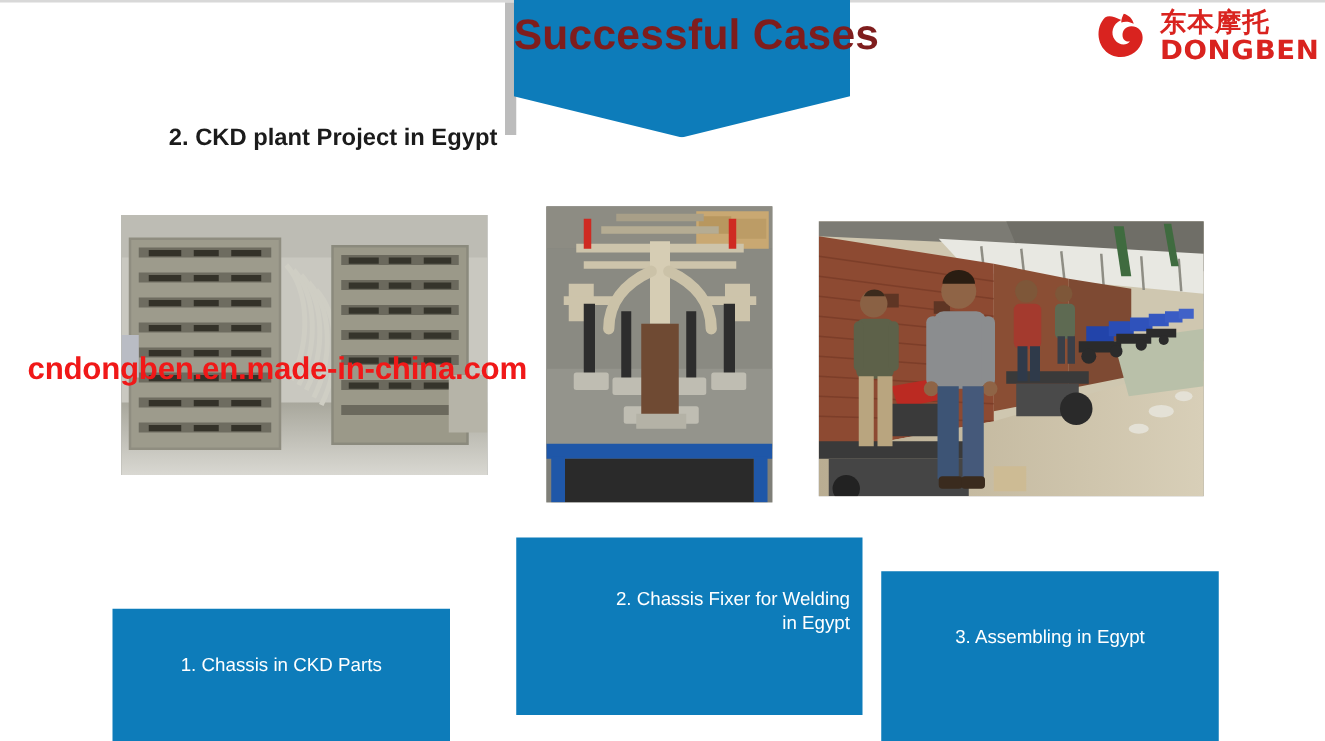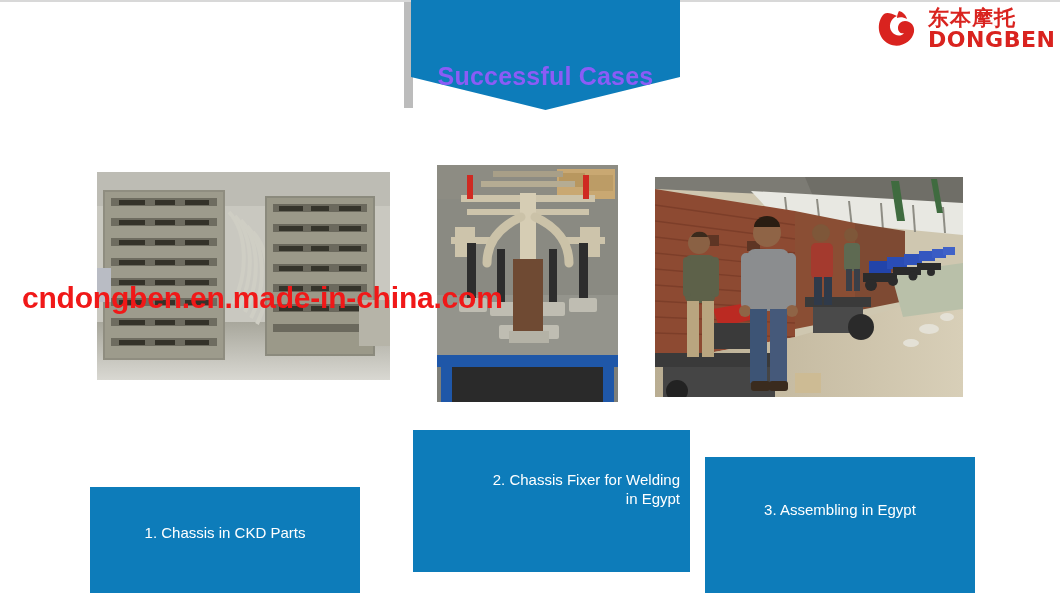--- a/index.html
+++ b/index.html
@@ -44,26 +44,25 @@
     background: #0d7cba;
     -webkit-clip-path: polygon(0% 0%, 100% 0%, 100% 70%, 50% 100%, 0% 70%);
     clip-path: polygon(0% 0%, 100% 0%, 100% 70%, 50% 100%, 0% 70%);
   }
   .banner-title {
     position: absolute;
     left: 7px; top: 4px;
     width: 269px; height: 48px;
     line-height: 48px;
     text-align: center;
-    color: #8b5cf6;
-    font-size: 25px;
+    color: #7f1d1d;
+    font-size: 34px;
     font-weight: bold;
     letter-spacing: 0.2px;
     white-space: nowrap;
-    margin-top: 48px;
   }
 
   
   .logo {
     position: absolute;
     left: 876px; top: 6px;
     width: 178px; height: 46px;
     display: flex;
     align-items: center;
   }
@@ -118,21 +117,21 @@
   #photo-2 { left: 437px; top: 165px; width: 181px; height: 237px; }
   #photo-3 { left: 655px; top: 177px; width: 308px; height: 220px; }
   .photo svg { display: block; width: 100%; height: 100%; }
 
   
   .watermark {
     position: absolute;
     left: 22px; top: 281px;
     width: 400px;
     color: #f01818;
-    font-size: 30px;
+    font-size: 25px;
     font-weight: bold;
     letter-spacing: -0.2px;
     white-space: nowrap;
     font-family: "Liberation Sans", sans-serif;
     pointer-events: none;
   }
 
   
   .caption-box {
     position: absolute;
@@ -177,20 +176,21 @@
         <path d="M8,6 C0,14 1,30 13,36 C24,41 36,34 38,24 C39,18 35,13 29,13 C25,13 22,16 22,20 C22,24 25,26 28,25 C25,29 19,28 16,24 C12,19 14,11 21,8 C15,5 11,4 8,6 Z" fill="#d9231f"></path>
         <path d="M23,3 C27,4 30,7 31,11 C27,9 24,9 21,10 C21,7 22,5 23,3 Z" fill="#d9231f"></path>
       </svg>
     </div>
     <div class="logo-text">
       <span class="logo-cn">东本摩托</span>
       <span class="logo-en">DONGBEN</span>
     </div>
   </div>
 
+  <div class="subtitle">2. CKD plant Project in Egypt</div>
 
   <div class="photo" id="photo-1">
     <svg viewBox="0 0 293 208" preserveAspectRatio="none">
       <defs>
         <linearGradient id="g1ground" x1="0" y1="0" x2="0" y2="1">
           <stop offset="0%" stop-color="#a8a79c"></stop>
           <stop offset="100%" stop-color="#d9d8d2"></stop>
         </linearGradient>
       </defs>
       <rect x="0" y="0" width="293" height="208" fill="#c9c8c0"></rect>

